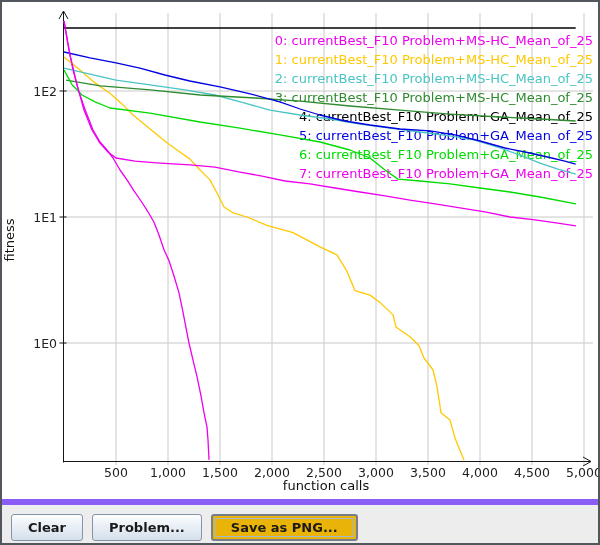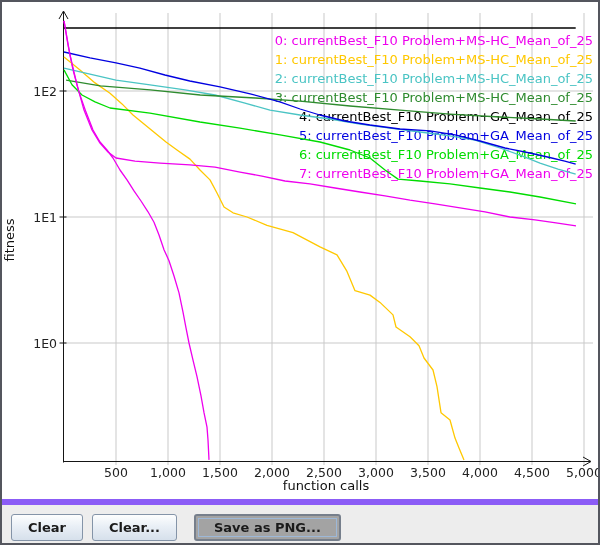--- a/index.html
+++ b/index.html
@@ -18,25 +18,24 @@
     border-top:6px solid #8b5cf6;
     display:flex;align-items:center;gap:9px;padding:0 0 0 9px;
   }
   .btn{
     font-family:"DejaVu Sans",sans-serif;font-size:13px;font-weight:bold;color:#1a1a1a;
     background:linear-gradient(#fdfefe,#e9eff6 45%,#d6e0eb);
     border:1px solid #8494a8;border-radius:3px;
     padding:5px 16px;cursor:pointer;line-height:15px;
   }
   .btn--focused{
-    background:#a3a3a3;
+    background:#eab308;
     border:2px solid #767f8c;
     padding:4px 18px;
     outline:1px solid #9db8d8;outline-offset:-5px;
-    margin-left:8px;
   }
   .chart-text{font-family:"DejaVu Sans",sans-serif;}
 </style>
 </head>
 <body>
 
 <div class="app">
   <div class="plot-panel">
     <svg id="chart" width="596" height="497" viewBox="2 2 596 497">
         <line x1="116" y1="13" x2="116" y2="465" stroke="#c9c9c9" stroke-width="1"></line>
@@ -87,16 +86,16 @@
         <polyline points="64.0,68.1 90.0,74.2 116.0,80.1 150.0,84.8 185.0,89.9 215.0,95.0 245.0,103.2 270.0,110.1 300.0,115.0 330.0,119.0 360.0,124.0 390.0,128.1 420.0,132.0 450.0,135.9 475.0,140.1 500.0,148.0 520.0,155.1 540.0,163.1 558.0,169.1 575.7,174.1" fill="none" stroke="#4ac4c4" stroke-width="1.3" stroke-linejoin="round"></polyline>
         <polyline points="66.1,80.1 100.4,85.8 150.3,89.9 200.2,95.0 255.4,98.0 300.1,101.2 350.0,106.0 399.9,110.1 449.8,114.1 499.8,117.0 540.3,119.0 575.7,121.0" fill="none" stroke="#2e8b2e" stroke-width="1.3" stroke-linejoin="round"></polyline>
         <polyline points="64.0,28.0 575.7,28.0" fill="none" stroke="#000000" stroke-width="1.3" stroke-linejoin="round"></polyline>
         <polyline points="64.0,52.0 90.0,57.9 116.0,62.9 139.9,68.1 164.9,75.0 189.8,81.0 220.0,86.8 250.2,93.8 279.8,101.9 300.1,109.0 319.8,115.0 344.8,121.0 369.8,125.0 399.9,129.0 430.1,130.9 455.0,134.9 480.0,141.0 505.0,148.0 529.9,153.0 551.8,158.0 564.8,161.1 575.7,164.1" fill="none" stroke="#0000e0" stroke-width="1.3" stroke-linejoin="round"></polyline>
         <polyline points="64.0,69.9 72.0,84.8 82.0,95.0 95.0,101.9 110.0,108.0 150.0,113.1 200.0,122.0 240.0,128.1 280.0,134.9 320.0,142.0 350.0,150.0 370.0,158.0 385.0,170.0 398.0,179.1 420.0,181.0 450.0,183.9 480.0,188.0 510.0,192.0 540.0,197.0 576.0,203.9" fill="none" stroke="#00dc00" stroke-width="1.3" stroke-linejoin="round"></polyline>
         <polyline points="64.0,20.9 70.0,55.0 77.0,84.8 84.0,110.1 92.0,130.0 100.0,143.1 108.0,152.0 116.0,158.0 135.0,161.1 160.0,163.1 190.0,164.9 215.0,167.1 240.0,172.1 262.0,176.1 285.0,181.0 310.0,183.9 335.0,188.0 360.0,192.0 385.0,195.9 410.0,200.2 435.0,203.9 460.0,207.9 485.0,211.8 510.0,217.0 535.0,219.8 556.0,222.8 576.0,225.9" fill="none" stroke="#ee00ee" stroke-width="1.3" stroke-linejoin="round"></polyline>
       </svg>
   </div>
   <div class="toolbar">
     <button class="btn">Clear</button>
-    <button class="btn">Clear...</button>
+    <button class="btn">Problem...</button>
     <button class="btn btn--focused">Save as PNG...</button>
   </div>
 </div>
 
 </body></html>

